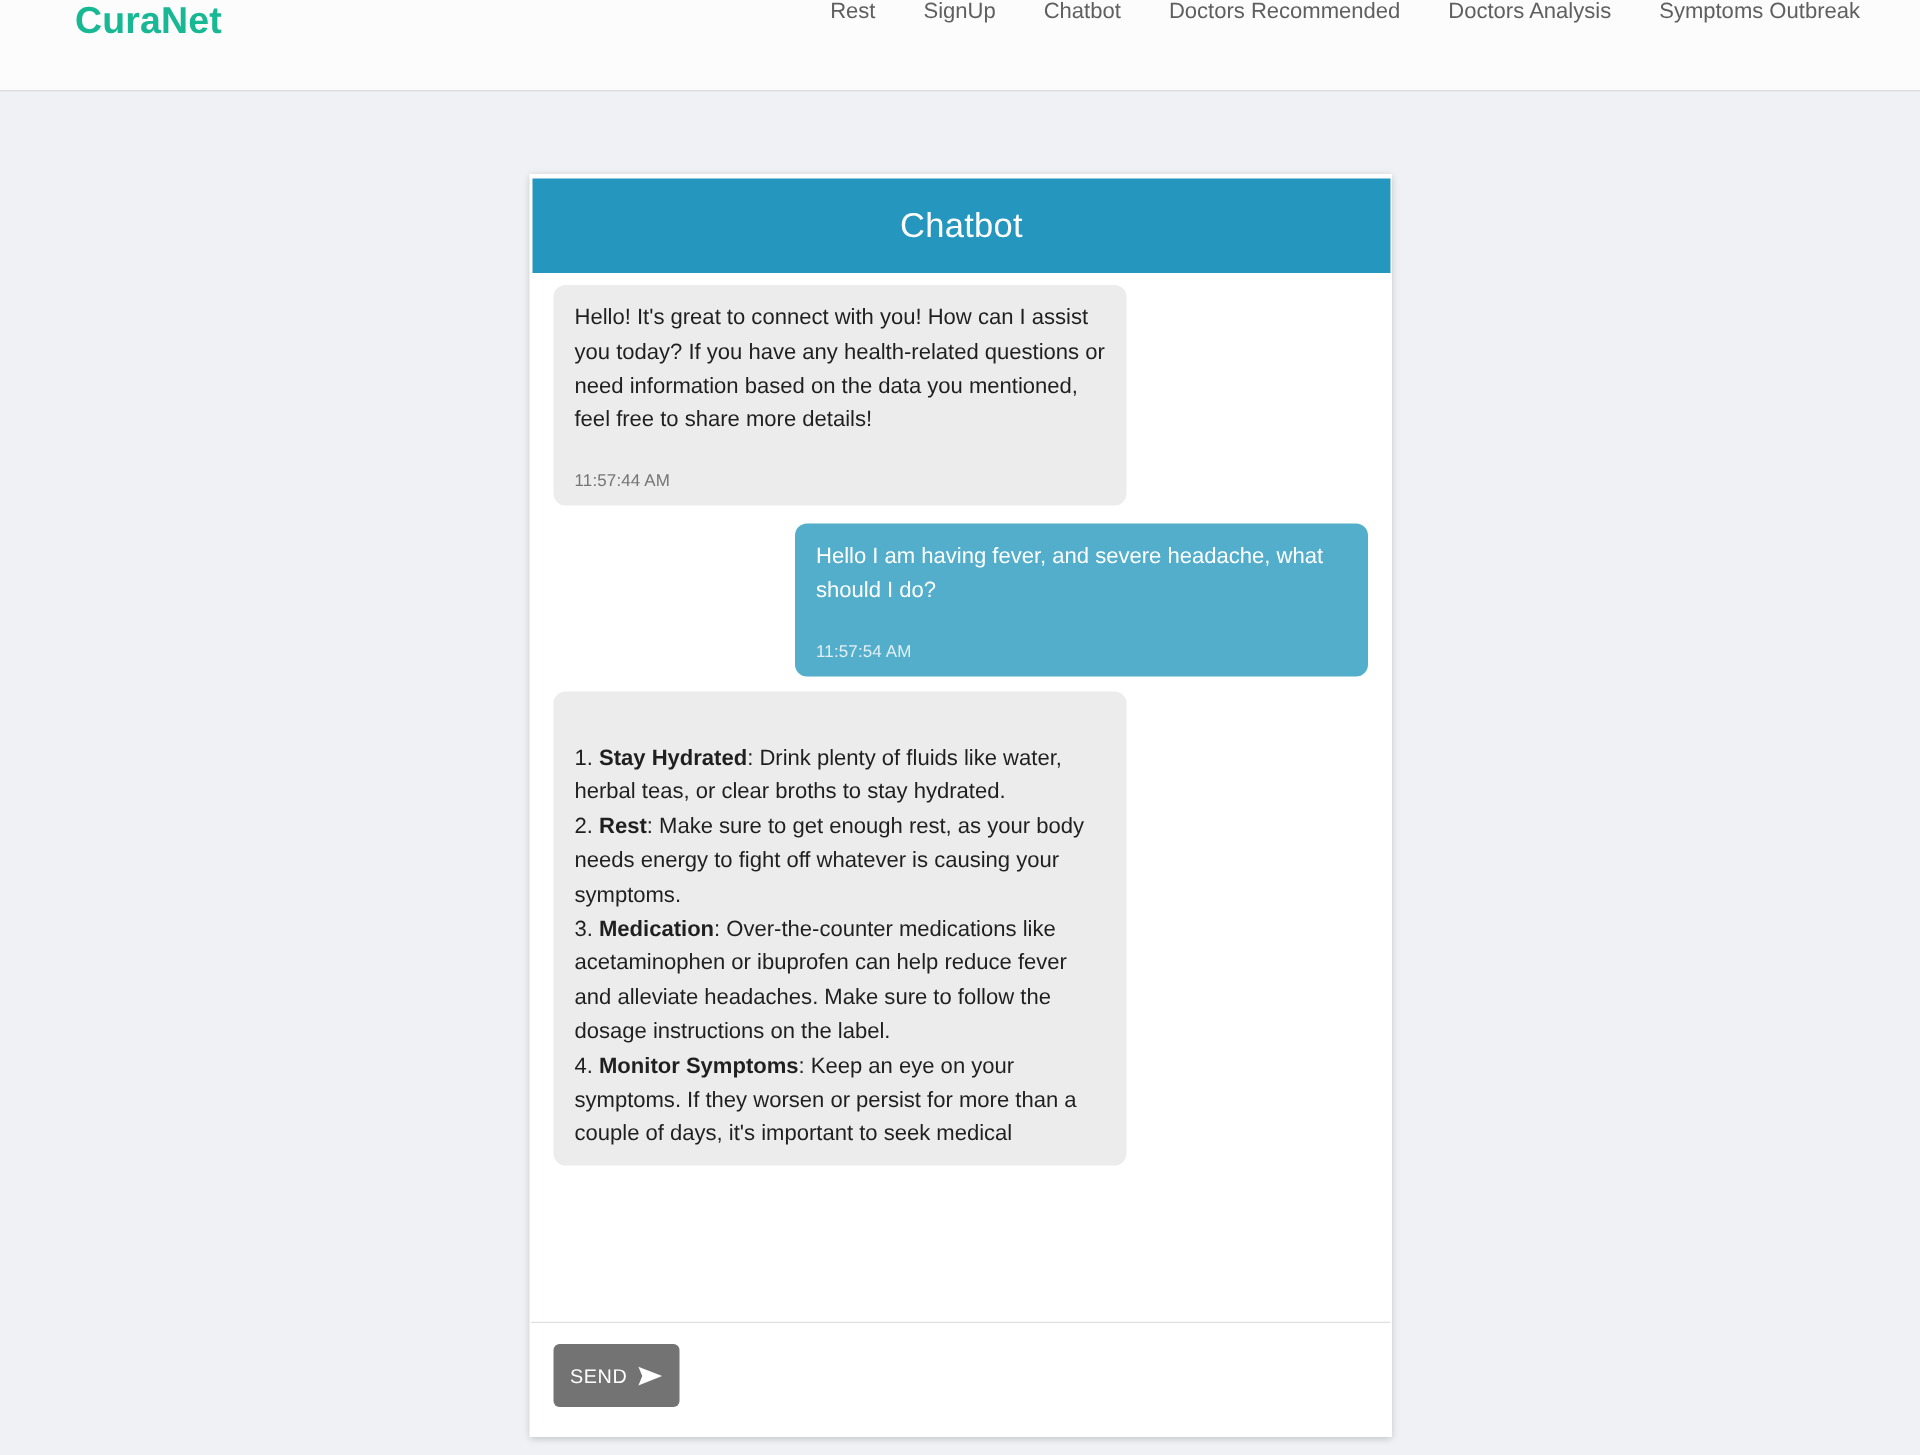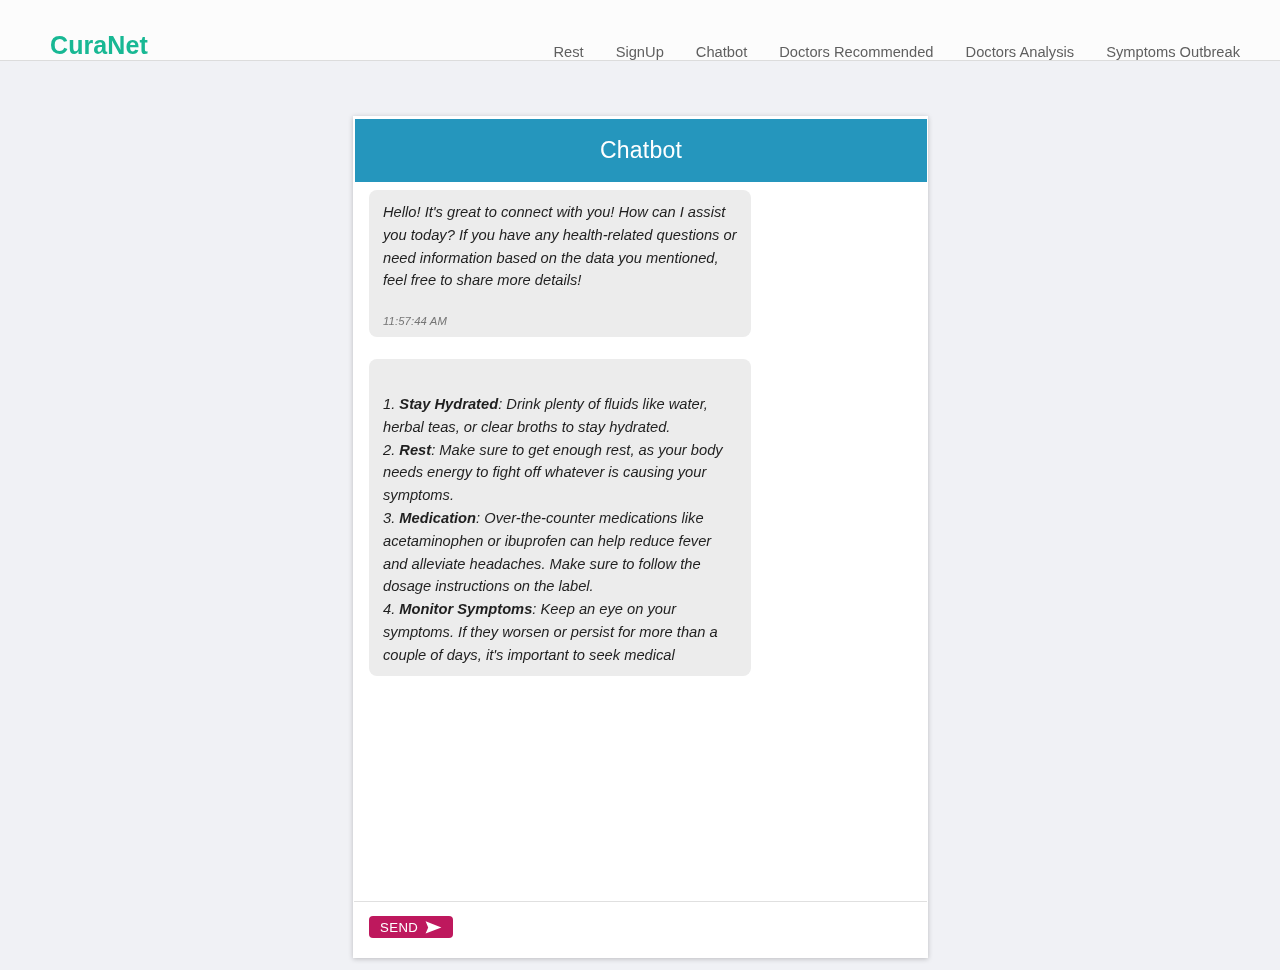--- a/index.html
+++ b/index.html
@@ -15,21 +15,21 @@
     -webkit-font-smoothing: antialiased;
     overflow: hidden;
   }
 
   
   .navbar {
     height: 61px;
     background: #fcfcfc;
     border-bottom: 1px solid #dcdcdc;
     display: flex;
-    align-items: flex-end;
+    align-items: flex-start;
     padding: 0 40px 0 50px;
     position: relative;
   }
 
   .brand {
     font-size: 25px;
     font-weight: bold;
     color: #18b894;
     letter-spacing: .1px;
   }
@@ -81,21 +81,20 @@
   }
 
   
   .messages {
     flex: 1;
     overflow: hidden;
     padding: 0;
     background: #ffffff;
     position: relative;
     margin: 0 1px;
-    font-style: italic;
   }
 
   .msg-row {
     display: flex;
     padding: 0 15px;
   }
   .msg-row.bot  { justify-content: flex-start; }
   .msg-row.user { justify-content: flex-end; }
 
   .bubble {
@@ -153,23 +152,23 @@
     padding: 0 12px;
     font-size: 14.7px;
     font-family: "Liberation Sans", sans-serif;
     color: #333;
     outline: none;
     background: #fff;
   }
   .msg-input::placeholder { color: #9a9a9a; }
 
   .send-btn {
-    height: 22px;
+    height: 42px;
     min-width: 83px;
-    background: #be185d;
+    background: #737373;
     border: none;
     border-radius: 4px;
     color: #ffffff;
     font-size: 13.2px;
     font-family: "Liberation Sans", sans-serif;
     letter-spacing: .4px;
     display: flex;
     align-items: center;
     justify-content: center;
     gap: 7px;
@@ -207,20 +206,26 @@
 
         <div class="msg-row bot">
           <div class="bubble bot">
             <span>Hello! It's great to connect with you! How can I assist you today? If you have any health-related questions or need information based on the data you mentioned, feel free to share more details!</span>
             <span class="time">11:57:44 AM</span>
           </div>
         </div>
 
         <div class="spacer-12"></div>
 
+        <div class="msg-row user">
+          <div class="bubble user">
+            <span>Hello I am having fever, and severe headache, what should I do?</span>
+            <span class="time">11:57:54 AM</span>
+          </div>
+        </div>
 
         <div class="spacer-10"></div>
 
         <div class="msg-row bot">
           <div class="bubble bot">
             <br>
             <span>1. </span><b>Stay Hydrated</b><span>: Drink plenty of fluids like water, herbal teas, or clear broths to stay hydrated.</span><br>
             <span>2. </span><b>Rest</b><span>: Make sure to get enough rest, as your body needs energy to fight off whatever is causing your symptoms.</span><br>
             <span>3. </span><b>Medication</b><span>: Over-the-counter medications like acetaminophen or ibuprofen can help reduce fever and alleviate headaches. Make sure to follow the dosage instructions on the label.</span><br>
             <span>4. </span><b>Monitor Symptoms</b><span>: Keep an eye on your symptoms. If they worsen or persist for more than a couple of days, it's important to seek medical</span>

